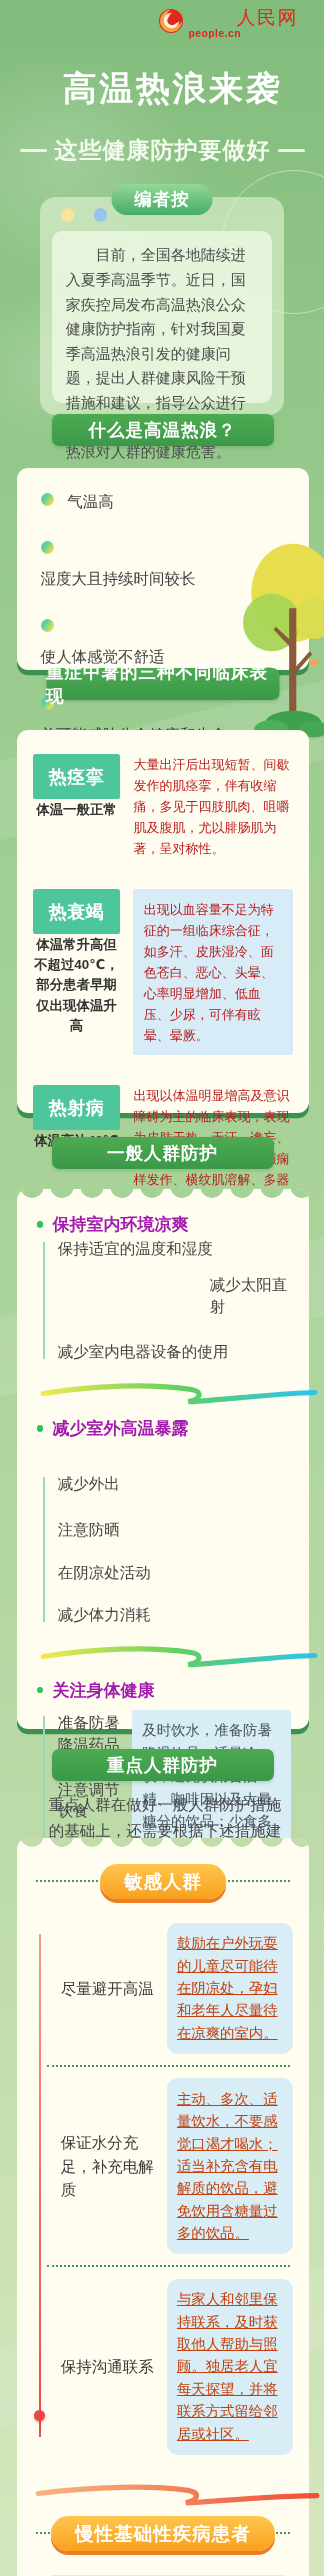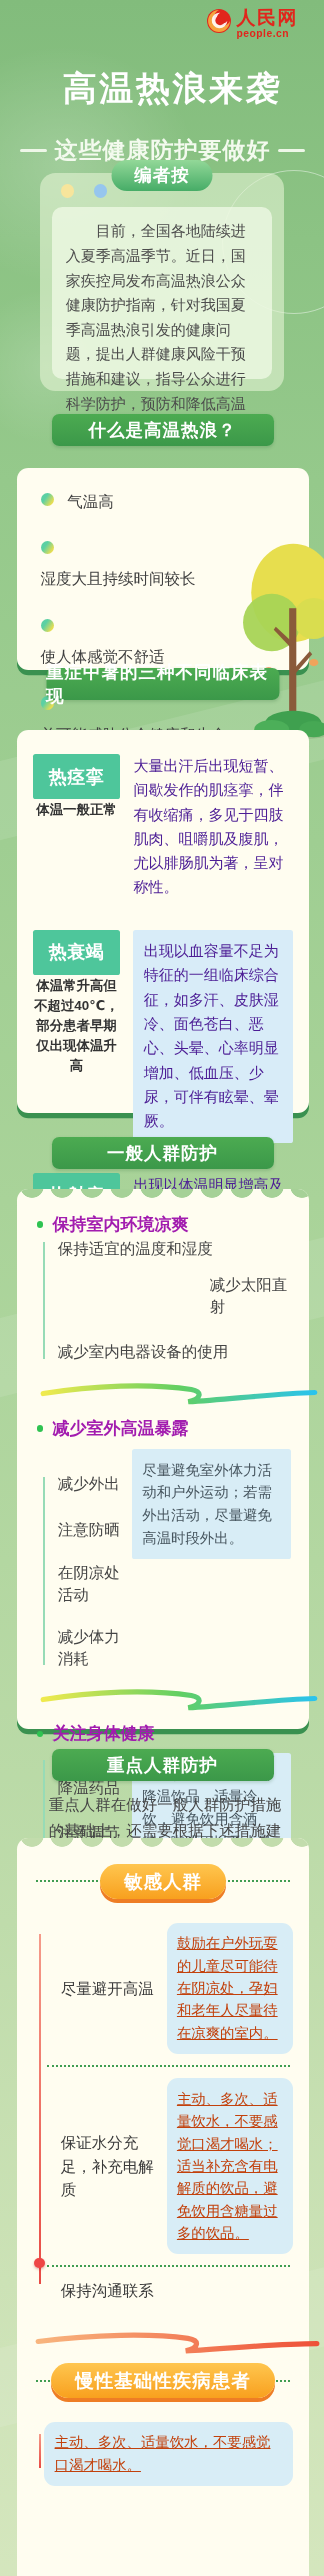--- a/index.html
+++ b/index.html
@@ -10,32 +10,32 @@
   .blob{ position:absolute; border-radius:50%; pointer-events:none; }
   .blob.b1{ top:46px; left:-72px; width:268px; height:237px; background:radial-gradient(closest-side,rgba(255,255,255,.20),rgba(255,255,255,0)); }
   .blob.b2{ top:170px; right:-41px; width:144px; height:144px; border:1px solid rgba(255,255,255,.45); }
   .blob.b3{ top:289px; left:-31px; width:155px; height:155px; background:radial-gradient(closest-side,rgba(255,255,255,.16),rgba(255,255,255,0)); }
   .stripe{ position:absolute; left:-41px; width:412px; height:77px; background:rgba(255,255,255,.10); transform:rotate(-14deg); pointer-events:none; }
   .stripe.s1{ top:721px; } .stripe.s2{ top:1278px; } .stripe.s3{ top:2308px; }
 
   
   .logo{ position:absolute; top:8.2px; right:27px; display:flex; align-items:flex-start; gap:4.1px; }
   .logo-txt{ display:flex; flex-direction:column; align-items:flex-start; }
-  .logo-zh{ color:#e1261c; font-size:19px; font-weight:700; letter-spacing:1.5px; line-height:1; font-family:"Liberation Serif","DejaVu Serif",serif; }
+  .logo-zh{ color:#e1261c; font-size:19px; font-weight:400; letter-spacing:1.5px; line-height:1; font-family:"Liberation Serif","DejaVu Serif",serif;margin-left:48px; }
   .logo-en{ color:#e1261c; font-size:10.3px; font-weight:700; letter-spacing:0.5px; margin-top:1px; }
 
   
   .hero-title{ position:absolute; top:66px; left:10px; width:100%; text-align:center; color:#ffffff;
     font-size:34px; font-weight:900; letter-spacing:2.6px; }
   .hero-sub{ position:absolute; top:135px; left:0; width:100%; display:flex; align-items:center; justify-content:center; gap:7.2px;
     color:#f3faee; font-size:23px; font-weight:800; letter-spacing:1px; }
   .dash{ width:27px; height:2.6px; background:#eef7e8; border-radius:1.5px; }
 
   
-  .note-card{ position:absolute; top:173px; left:40px; width:244px; height:218px;
+  .note-card{ position:absolute; top:197px; left:40px; width:244px; height:218px;
     background:rgba(226,242,210,.62); border-radius:15.5px; }
   .note-dot{ position:absolute; top:11.3px; width:13.4px; height:13.4px; border-radius:50%; }
   .note-dot.y{ left:20.6px; background:#f7e59c; } .note-dot.b{ left:54px; background:#96c6ee; }
   .note-badge{ position:absolute; top:-13.4px; left:50%; transform:translateX(-50%);
     width:101px; height:31px; border-radius:16.5px; background:linear-gradient(180deg,#93d898,#46ac67);
     color:#fff; font-size:17.5px; font-weight:800; display:flex; align-items:center; justify-content:center; letter-spacing:1px; }
   .note-inner{ position:absolute; top:34px; left:12.4px; right:12.4px; bottom:12.4px;
     background:rgba(238,248,228,.78); border-radius:10.3px; padding:12.4px 13.4px; }
   .note-body{ font-size:15px; color:#4c4c4c; line-height:1.64; text-indent:2em; }
 
@@ -68,21 +68,21 @@
   
   .tree{ position:absolute; left:242px; top:541px; width:82px; height:199px; }
 
   
   .hrow{ display:flex; align-items:flex-start; gap:13.4px; }
   .hrow + .hrow{ margin-top:30px; }
   .tagcol{ flex:none; width:87px; text-align:center; }
   .htag{ height:45px; background:#4ec69b; border-radius:2.6px; color:#fff; font-size:18px; font-weight:800;
     display:flex; align-items:center; justify-content:center; letter-spacing:0.5px; }
   .hnote{ margin-top:1px; font-size:13.4px; font-weight:700; color:#333; line-height:1.5; }
-  .hdesc{ flex:1; font-size:15px; color:#4c1d95; line-height:1.62; }
+  .hdesc{ flex:1; font-size:13px; color:#b91c1c; line-height:1.62; }
   .hdesc.blue{ background:#d8ecf8; border-radius:2.6px; padding:9.3px 10.3px; }
 
   
   .ghead{ display:flex; align-items:center; gap:9.3px; font-size:17px; font-weight:800; color:#a21caf; }
   .gdot{ flex:none; width:6.2px; height:6.2px; border-radius:50%; background:#2fc351; }
   .gsub{ position:relative; margin-top:2px; margin-left:6.2px; padding-left:14.4px; }
   .gsub::before{ content:""; position:absolute; left:0; top:4.1px; bottom:4.1px; width:1.5px; background:#97dbb6; }
   .gitem{ font-size:15.5px; color:#454545; line-height:1.4; }
   .gflex{ display:flex; gap:10.3px; }
   .gleft{ flex:1; }
@@ -245,21 +245,20 @@
         <span class="gdot"></span>
         <span>减少室外高温暴露</span>
       </div>
       <div class="gflex" style="margin-top:9.3px;">
         <div class="gleft gsub" style="margin-top:24px;">
           <div class="gitem">减少外出</div>
           <div class="gitem" style="margin-top:24px;">注意防晒</div>
           <div class="gitem" style="margin-top:21.6px;">在阴凉处活动</div>
           <div class="gitem" style="margin-top:20.6px;">减少体力消耗</div>
         </div>
-        <div class="tip">尽量避免室外体力活动和户外运动；若需外出活动，尽量避免高温时段外出。</div>
       </div>
     </div>
 
     <svg class="wavy" width="284" height="27" viewBox="0 0 552 52">
       <path d="M12 30 C110 14 220 10 300 22 C322 26 320 40 294 46 C370 42 460 30 540 28" fill="none" stroke="url(#wg)" stroke-width="10" stroke-linecap="round"></path>
     </svg>
 
     <div style="margin-top:11.3px;">
       <div class="ghead">
         <span class="gdot"></span>
@@ -293,20 +292,21 @@
         <div class="ktip">鼓励在户外玩耍的儿童尽可能待在阴凉处，孕妇和老年人尽量待在凉爽的室内。</div>
       </div>
       <div class="ksep"></div>
       <div class="krow">
         <div class="klabel">保证水分充足，补充电解质</div>
         <div class="ktip">主动、多次、适量饮水，不要感觉口渴才喝水；适当补充含有电解质的饮品，避免饮用含糖量过多的饮品。</div>
       </div>
       <div class="ksep"></div>
       <div class="krow">
         <div class="klabel">保持沟通联系</div>
+        <div class="ktip">与家人和邻里保持联系，及时获取他人帮助与照顾。独居老人宜每天探望，并将联系方式留给邻居或社区。</div>
       </div>
     </div>
 
     <svg class="wavy" width="289" height="26" viewBox="0 0 560 50">
       <defs>
           <linearGradient id="wr" x1="0" y1="0" x2="1" y2="0">
         <stop offset="0" stop-color="#f8b57e"></stop>
             <stop offset="1" stop-color="#ee5038"></stop>
       </linearGradient>
         </defs>

